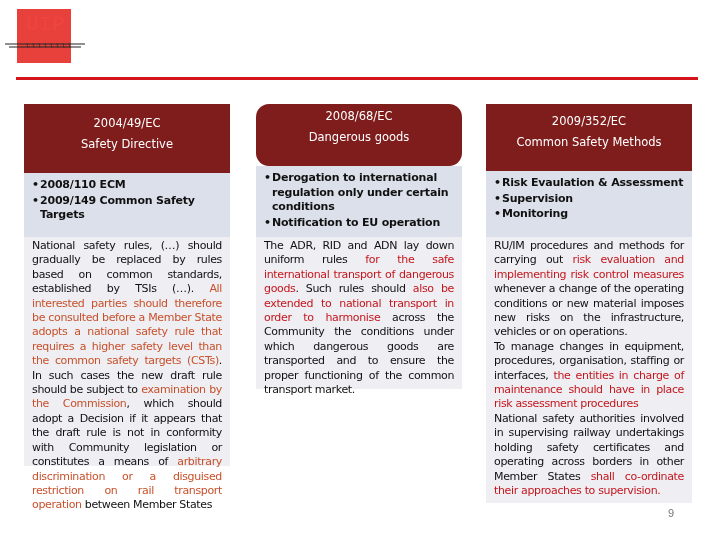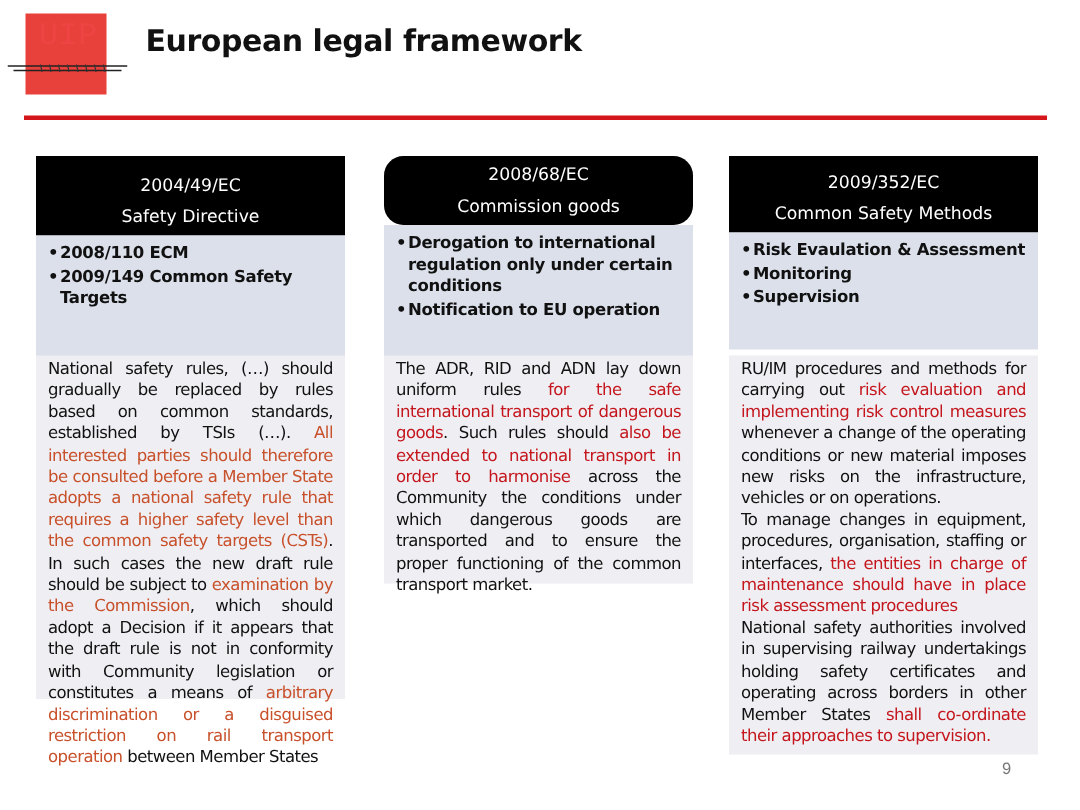--- a/index.html
+++ b/index.html
@@ -3,21 +3,21 @@
 <meta charset="utf-8">
 <style>
   html, body { margin:0; padding:0; }
   body { width:720px; height:540px; background:#ffffff; position:relative; overflow:hidden; font-family:"Liberation Sans", sans-serif; }
   .logo { position:absolute; left:17px; top:9px; width:54px; height:54px; background:#e8413b; }
   .logo-text { position:absolute; left:26px; top:13px; font-size:21px; color:#ef4444; font-family:Liberation Mono, monospace; letter-spacing:0.5px; }
   .logo-rail { position:absolute; left:5px; top:42px; width:80px; height:6px; }
   .title { position:absolute; left:97px; top:13px; font-size:20px; font-weight:bold; color:#111; line-height:28px; font-family:"DejaVu Sans", sans-serif; letter-spacing:-0.3px; }
   .rule { position:absolute; left:16px; top:77px; width:682px; height:3px; background:#d4151a; }
   .col { position:absolute; width:206px; }
-  .hdr { background:#000000; color:#fff; text-align:center; font-size:11.5px; line-height:21px; padding-top:4px; padding-bottom:4px; font-family:"DejaVu Sans", sans-serif; }
+  .hdr { background:#7f1d1d; color:#fff; text-align:center; font-size:11.5px; line-height:21px; padding-top:4px; padding-bottom:20px; font-family:"DejaVu Sans", sans-serif; }
   .bul { background:#dbe0ea; font-size:11px; line-height:14.5px; font-weight:bold; color:#111; padding:5px 6px 0 8px; box-sizing:border-box; font-family:"DejaVu Sans", sans-serif; letter-spacing:-0.2px; }
   .bul ul { margin:0; padding:0; list-style:none; }
   .bul li { padding-left:8px; text-indent:-8px; margin-bottom:1px; }
   .bul li::before { content:"\2022"; display:inline-block; width:8px; text-indent:0; }
   .txt { position:absolute; background:#eeeef3; font-size:11px; line-height:14.4px; color:#111; text-align:justify; padding:2px 8px; box-sizing:border-box; font-family:"DejaVu Sans", sans-serif; letter-spacing:-0.35px; }
   .r1 { color:#c8502a; }
   .r2 { color:#c4161c; }
   .pnum { position:absolute; left:668px; top:507px; font-size:11px; color:#777; }
 </style>
 </head>
@@ -34,60 +34,59 @@
       <line x1="34" y1="1" x2="35" y2="6"></line>
     <line x1="40" y1="1" x2="41" y2="6"></line>
       <line x1="46" y1="1" x2="47" y2="6"></line>
       <line x1="52" y1="1" x2="53" y2="6"></line>
     <line x1="58" y1="1" x2="59" y2="6"></line>
       <line x1="64" y1="1" x2="65" y2="6"></line>
   </g>
 </svg>
 
 <div class="title">
-  <div>European legal framework</div>
 </div>
 <div class="rule"></div>
 
 <div class="col" style="left:24px; top:104px;">
   <div class="hdr" style="height:40px; padding-top:9px;">
     <div>2004/49/EC</div>
     <div>Safety Directive</div>
   </div>
   <div class="bul" style="height:96px;">
     <ul>
       <li>2008/110 ECM</li>
       <li>2009/149 Common Safety Targets</li>
     </ul>
   </div>
 </div>
 <div class="txt" style="left:24px; top:237px; width:206px; height:229px;"><span>National safety rules, (…) should gradually be replaced by rules based on common standards, established by TSIs (…). </span><span class="r1">All interested parties should therefore be consulted before a Member State adopts a national safety rule that requires a higher safety level than the common safety targets (CSTs)</span><span>. In such cases the new draft rule should be subject to </span><span class="r1">examination by the Commission</span><span>, which should adopt a Decision if it appears that the draft rule is not in conformity with Community legislation or constitutes a means of </span><span class="r1">arbitrary discrimination or a disguised restriction on rail transport operation</span><span> between Member States</span></div>
 
 <div class="col" style="left:256px; top:104px;">
   <div class="hdr" style="height:40px; padding-top:2px;border-radius:13px;">
     <div>2008/68/EC</div>
-    <div>Commission goods</div>
+    <div>Dangerous goods</div>
   </div>
   <div class="bul" style="height:99px;">
     <ul>
       <li>Derogation to international regulation only under certain conditions</li>
       <li>Notification to EU operation</li>
     </ul>
   </div>
 </div>
 <div class="txt" style="left:256px; top:237px; width:206px; height:152px;"><span>The ADR, RID and ADN lay down uniform rules </span><span class="r2">for the safe international transport of dangerous goods</span><span>. Such rules should </span><span class="r2">also be extended to national transport in order to harmonise</span><span> across the Community the conditions under which dangerous goods are transported and to ensure the proper functioning of the common transport market.</span></div>
 
 <div class="col" style="left:486px; top:104px;">
   <div class="hdr" style="height:40px; padding-top:7px;">
     <div>2009/352/EC</div>
     <div>Common Safety Methods</div>
   </div>
   <div class="bul" style="height:78px;">
     <ul>
       <li>Risk Evaulation &amp; Assessment</li>
+      <li>Supervision</li>
       <li>Monitoring</li>
-      <li>Supervision</li>
     </ul>
   </div>
 </div>
 <div class="txt" style="left:486px; top:237px; width:206px; height:266px;"><span>RU/IM procedures and methods for carrying out </span><span class="r2">risk evaluation and implementing risk control measures</span><span> whenever a change of the operating conditions or new material imposes new risks on the infrastructure, vehicles or on operations.</span><br><span>To manage changes in equipment, procedures, organisation, staffing or interfaces, </span><span class="r2">the entities in charge of maintenance should have in place risk assessment procedures</span><br><span>National safety authorities involved in supervising railway undertakings holding safety certificates and operating across borders in other Member States </span><span class="r2">shall co-ordinate their approaches to supervision.</span></div>
 
 <div class="pnum">9</div>
 
 </body></html>

